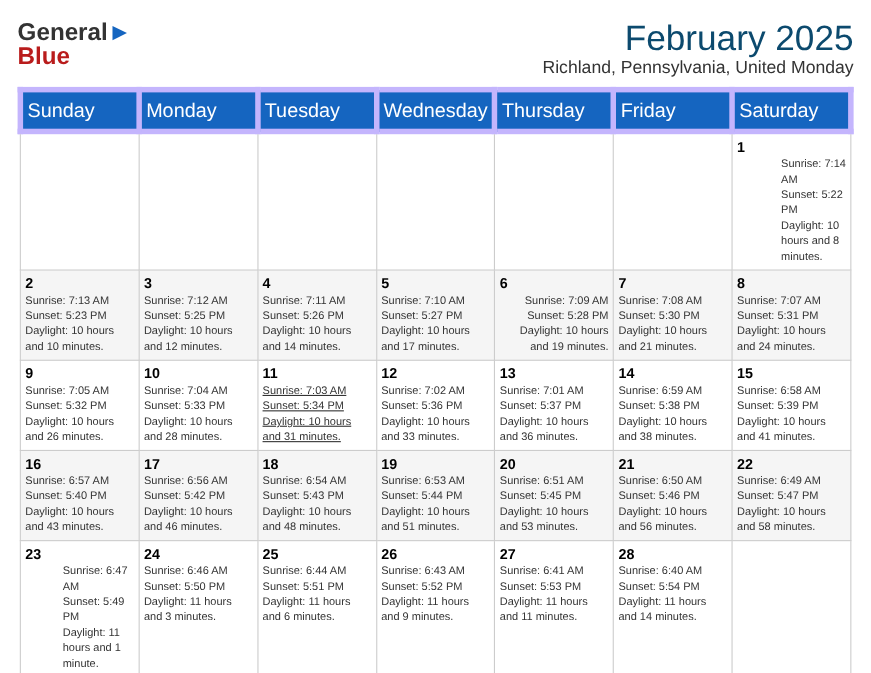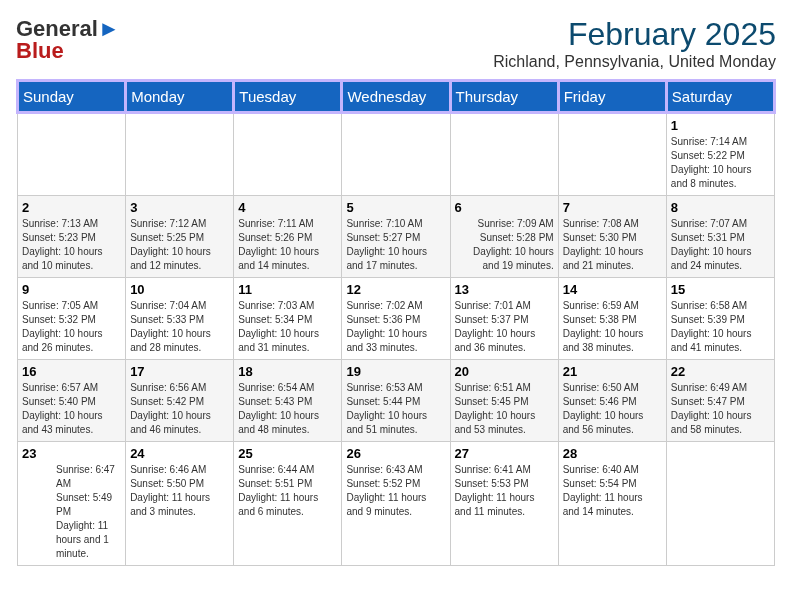--- a/index.html
+++ b/index.html
@@ -37,23 +37,23 @@
     table {
       width: 100%;
       border-collapse: collapse;
       font-size: 11px;
     }
     thead tr th {
       background-color: #1565c0;
       color: #fff;
       padding: 6px 4px;
       text-align: left;
-      font-size: 15px;
+      font-size: 18px;
       font-weight: normal;
-      border: 3px solid #c4b5fd;
+      border: 5px solid #c4b5fd;
     }
     tbody tr td {
       border: 1px solid #ccc;
       vertical-align: top;
       padding: 4px;
       width: calc(100% / 7);
       height: 80px;
     }
     tbody tr td.empty {
       background: #f9f9f9;
@@ -116,21 +116,21 @@
   <tbody id="calendar-body">
   <tr>
         <td class="empty"></td>
         <td class="empty"></td>
         <td class="empty"></td>
         <td class="empty"></td>
         <td class="empty"></td>
         <td class="empty"></td>
         <td>
           <span class="day-num">1</span>
-          <div class="day-info" style="white-space: pre-line;">Sunrise: 7:14 AM
+          <div class="day-info" style="white-space: pre-line; margin-left: 40px;">Sunrise: 7:14 AM
 Sunset: 5:22 PM
 Daylight: 10 hours and 8 minutes.</div>
         </td>
       </tr>
       <tr>
         <td>
           <span class="day-num">2</span>
           <div class="day-info" style="white-space: pre-line;">Sunrise: 7:13 AM
 Sunset: 5:23 PM
 Daylight: 10 hours and 10 minutes.</div>
@@ -180,21 +180,21 @@
 Daylight: 10 hours and 26 minutes.</div>
         </td>
         <td>
           <span class="day-num">10</span>
           <div class="day-info" style="white-space: pre-line;">Sunrise: 7:04 AM
 Sunset: 5:33 PM
 Daylight: 10 hours and 28 minutes.</div>
         </td>
         <td>
           <span class="day-num">11</span>
-          <div class="day-info" style="white-space: pre-line;">Sunrise: 7:03 AM
+          <div class="day-info" style="white-space: pre-line; text-decoration: underline;">Sunrise: 7:03 AM
 Sunset: 5:34 PM
 Daylight: 10 hours and 31 minutes.</div>
         </td>
         <td>
           <span class="day-num">12</span>
           <div class="day-info" style="white-space: pre-line;">Sunrise: 7:02 AM
 Sunset: 5:36 PM
 Daylight: 10 hours and 33 minutes.</div>
         </td>
         <td>

